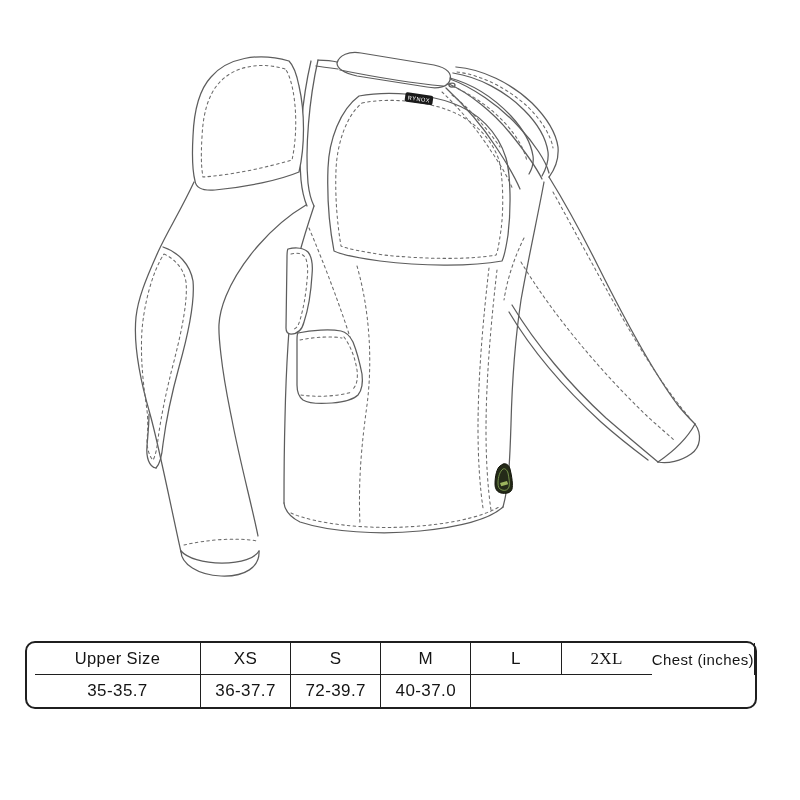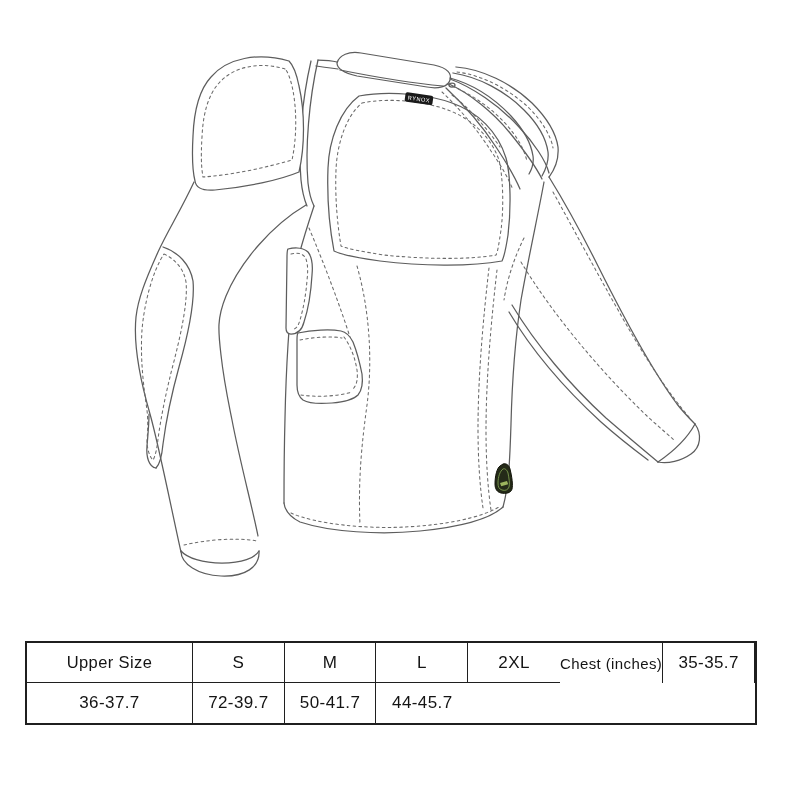--- a/index.html
+++ b/index.html
@@ -2,28 +2,28 @@
 <html><head>
 <meta charset="utf-8">
 <style>
   html,body{margin:0;padding:0;background:#ffffff;}
   .stage{position:relative;width:800px;height:800px;background:#ffffff;overflow:hidden;
          font-family:"Liberation Sans",sans-serif;}
   .art{position:absolute;left:0;top:0;}
   svg .ln{fill:none;stroke:#5d5d5d;stroke-width:1.25;stroke-linecap:round;stroke-linejoin:round;}
   svg .lnw{fill:#ffffff;stroke:#5d5d5d;stroke-width:1.25;stroke-linejoin:round;}
   svg .ds{fill:none;stroke:#6a6a6a;stroke-width:1.05;stroke-dasharray:2.6 3.2;stroke-linecap:round;}
-  .size-table{position:absolute;left:25px;top:641px;width:732px;height:84px;background:#fff;
-      border:2px solid #1f1f1f;border-radius:0;box-sizing:border-box;
+  .size-table{position:absolute;left:25px;top:641px;width:732px;height:68px;background:#fff;
+      border:2px solid #1f1f1f;border-radius:10px;box-sizing:border-box;
       display:grid;grid-template-columns:166px repeat(6,1fr);grid-template-rows:1fr 1fr;
-      color:#141414;}
+      color:#141414;padding-left:8px;}
   .cell{display:flex;align-items:center;justify-content:center;
       border-right:1.6px solid #1f1f1f;border-bottom:1.6px solid #1f1f1f;
       font-size:17px;letter-spacing:.4px;white-space:nowrap;}
-  .cell.lastcol{border-right:none;}
+  .cell.lastcol{border-right:none;font-family:Liberation Serif, serif;}
   .cell.botrow{border-bottom:none;}
   .cell.rowlabel{font-size:16.5px;}
   .cell.rowlabel2{font-size:15px;text-align:right;}
 </style>
 </head>
 <body>
 
 <div class="stage">
 
   <svg class="art" width="800" height="632" viewBox="0 0 800 632">
@@ -118,26 +118,26 @@
 
     <g>
       <path d="M503,464 C506,463 509,465 510,469 C512,477 513,485 512,489 C511,493 506,494 501,493 C497,492 495,489 495,484 C495,476 497,468 500,466 Z" stroke="#101208" stroke-width="1" fill="#242a18"></path>
       <path d="M503,469 C505,468 507,470 508,473 C509,478 510,484 509,487 C508,490 505,491 502,490 C499,489 498,487 498,483 C498,477 500,471 503,469 Z" fill="none" stroke="#7d9c50" stroke-width="0.9"></path>
       <path d="M500,483 l7,-2 l1.2,3.2 l-7,2 Z" fill="#9cb55e"></path>
     </g>
   </svg>
 
   <div class="size-table">
     <div class="cell rowlabel">Upper Size</div>
+    <div class="cell">XS</div>
     <div class="cell">S</div>
     <div class="cell">M</div>
     <div class="cell">L</div>
     <div class="cell lastcol">2XL</div>
 
     <div class="cell rowlabel2 botrow">Chest (inches)</div>
     <div class="cell botrow">35-35.7</div>
     <div class="cell botrow">36-37.7</div>
     <div class="cell botrow">72-39.7</div>
-    <div class="cell botrow">50-41.7</div>
-    <div class="cell botrow lastcol">44-45.7</div>
+    <div class="cell botrow">40-37.0</div>
   </div>
 
 </div>
 
 </body></html>

